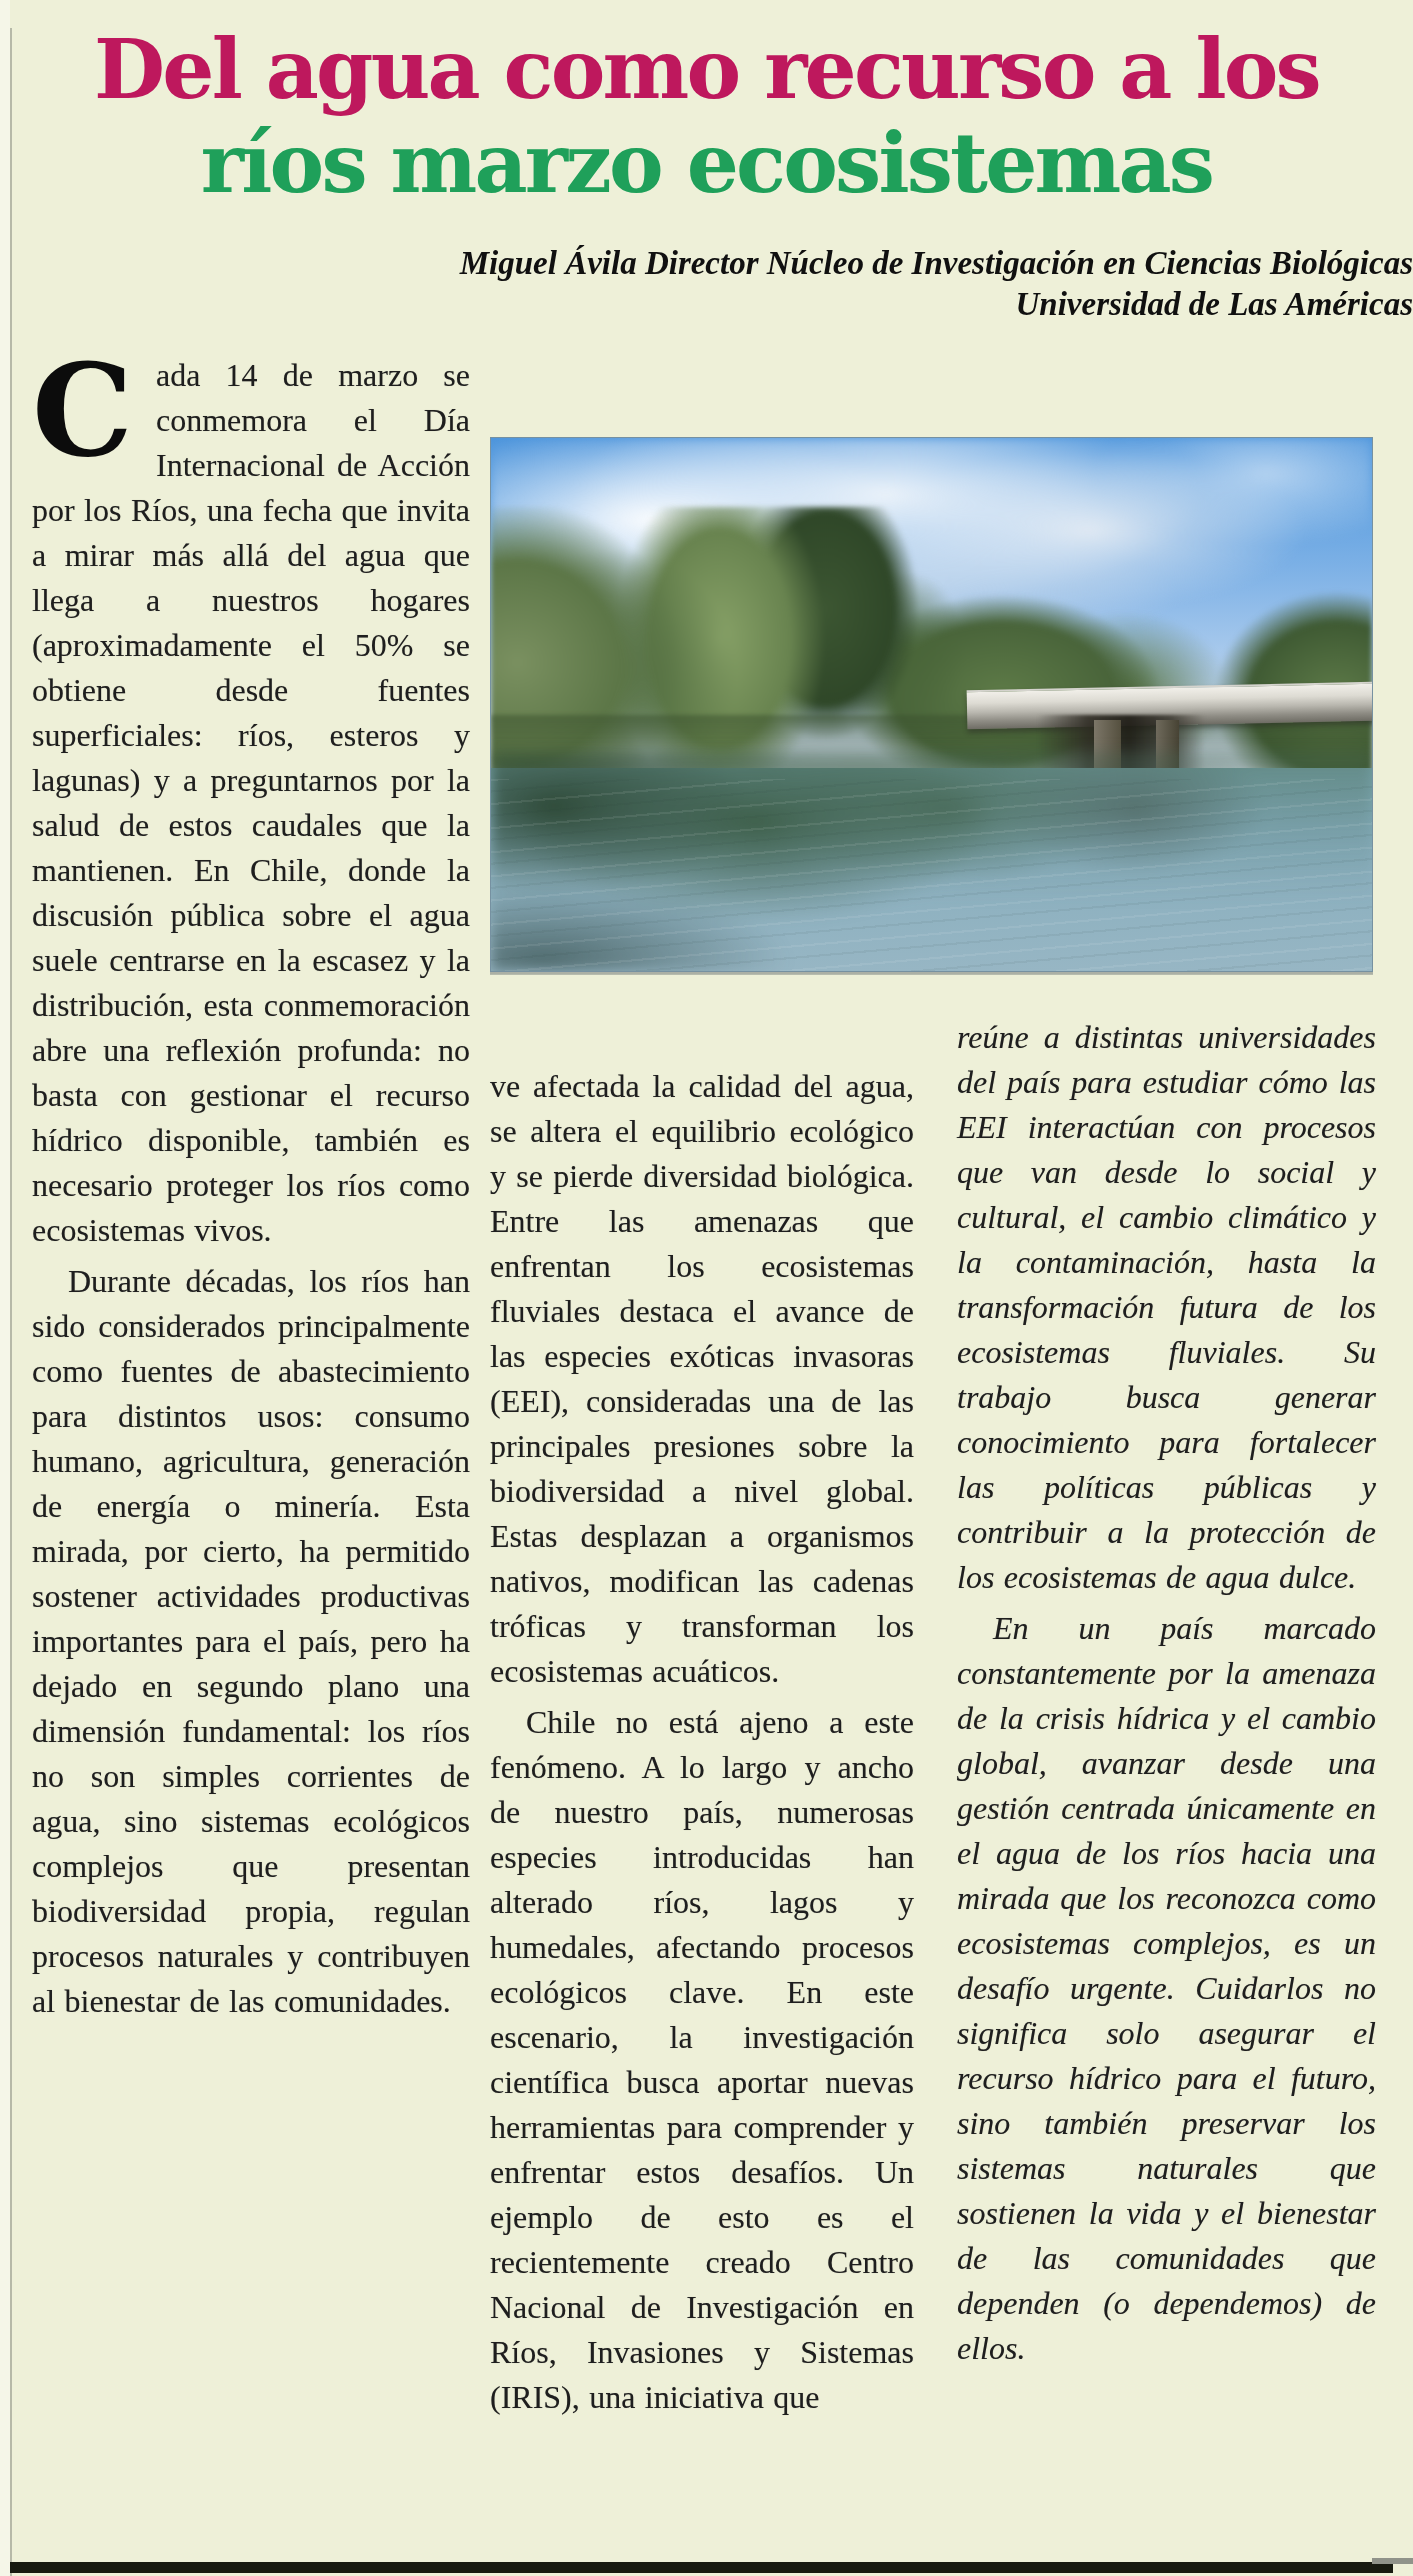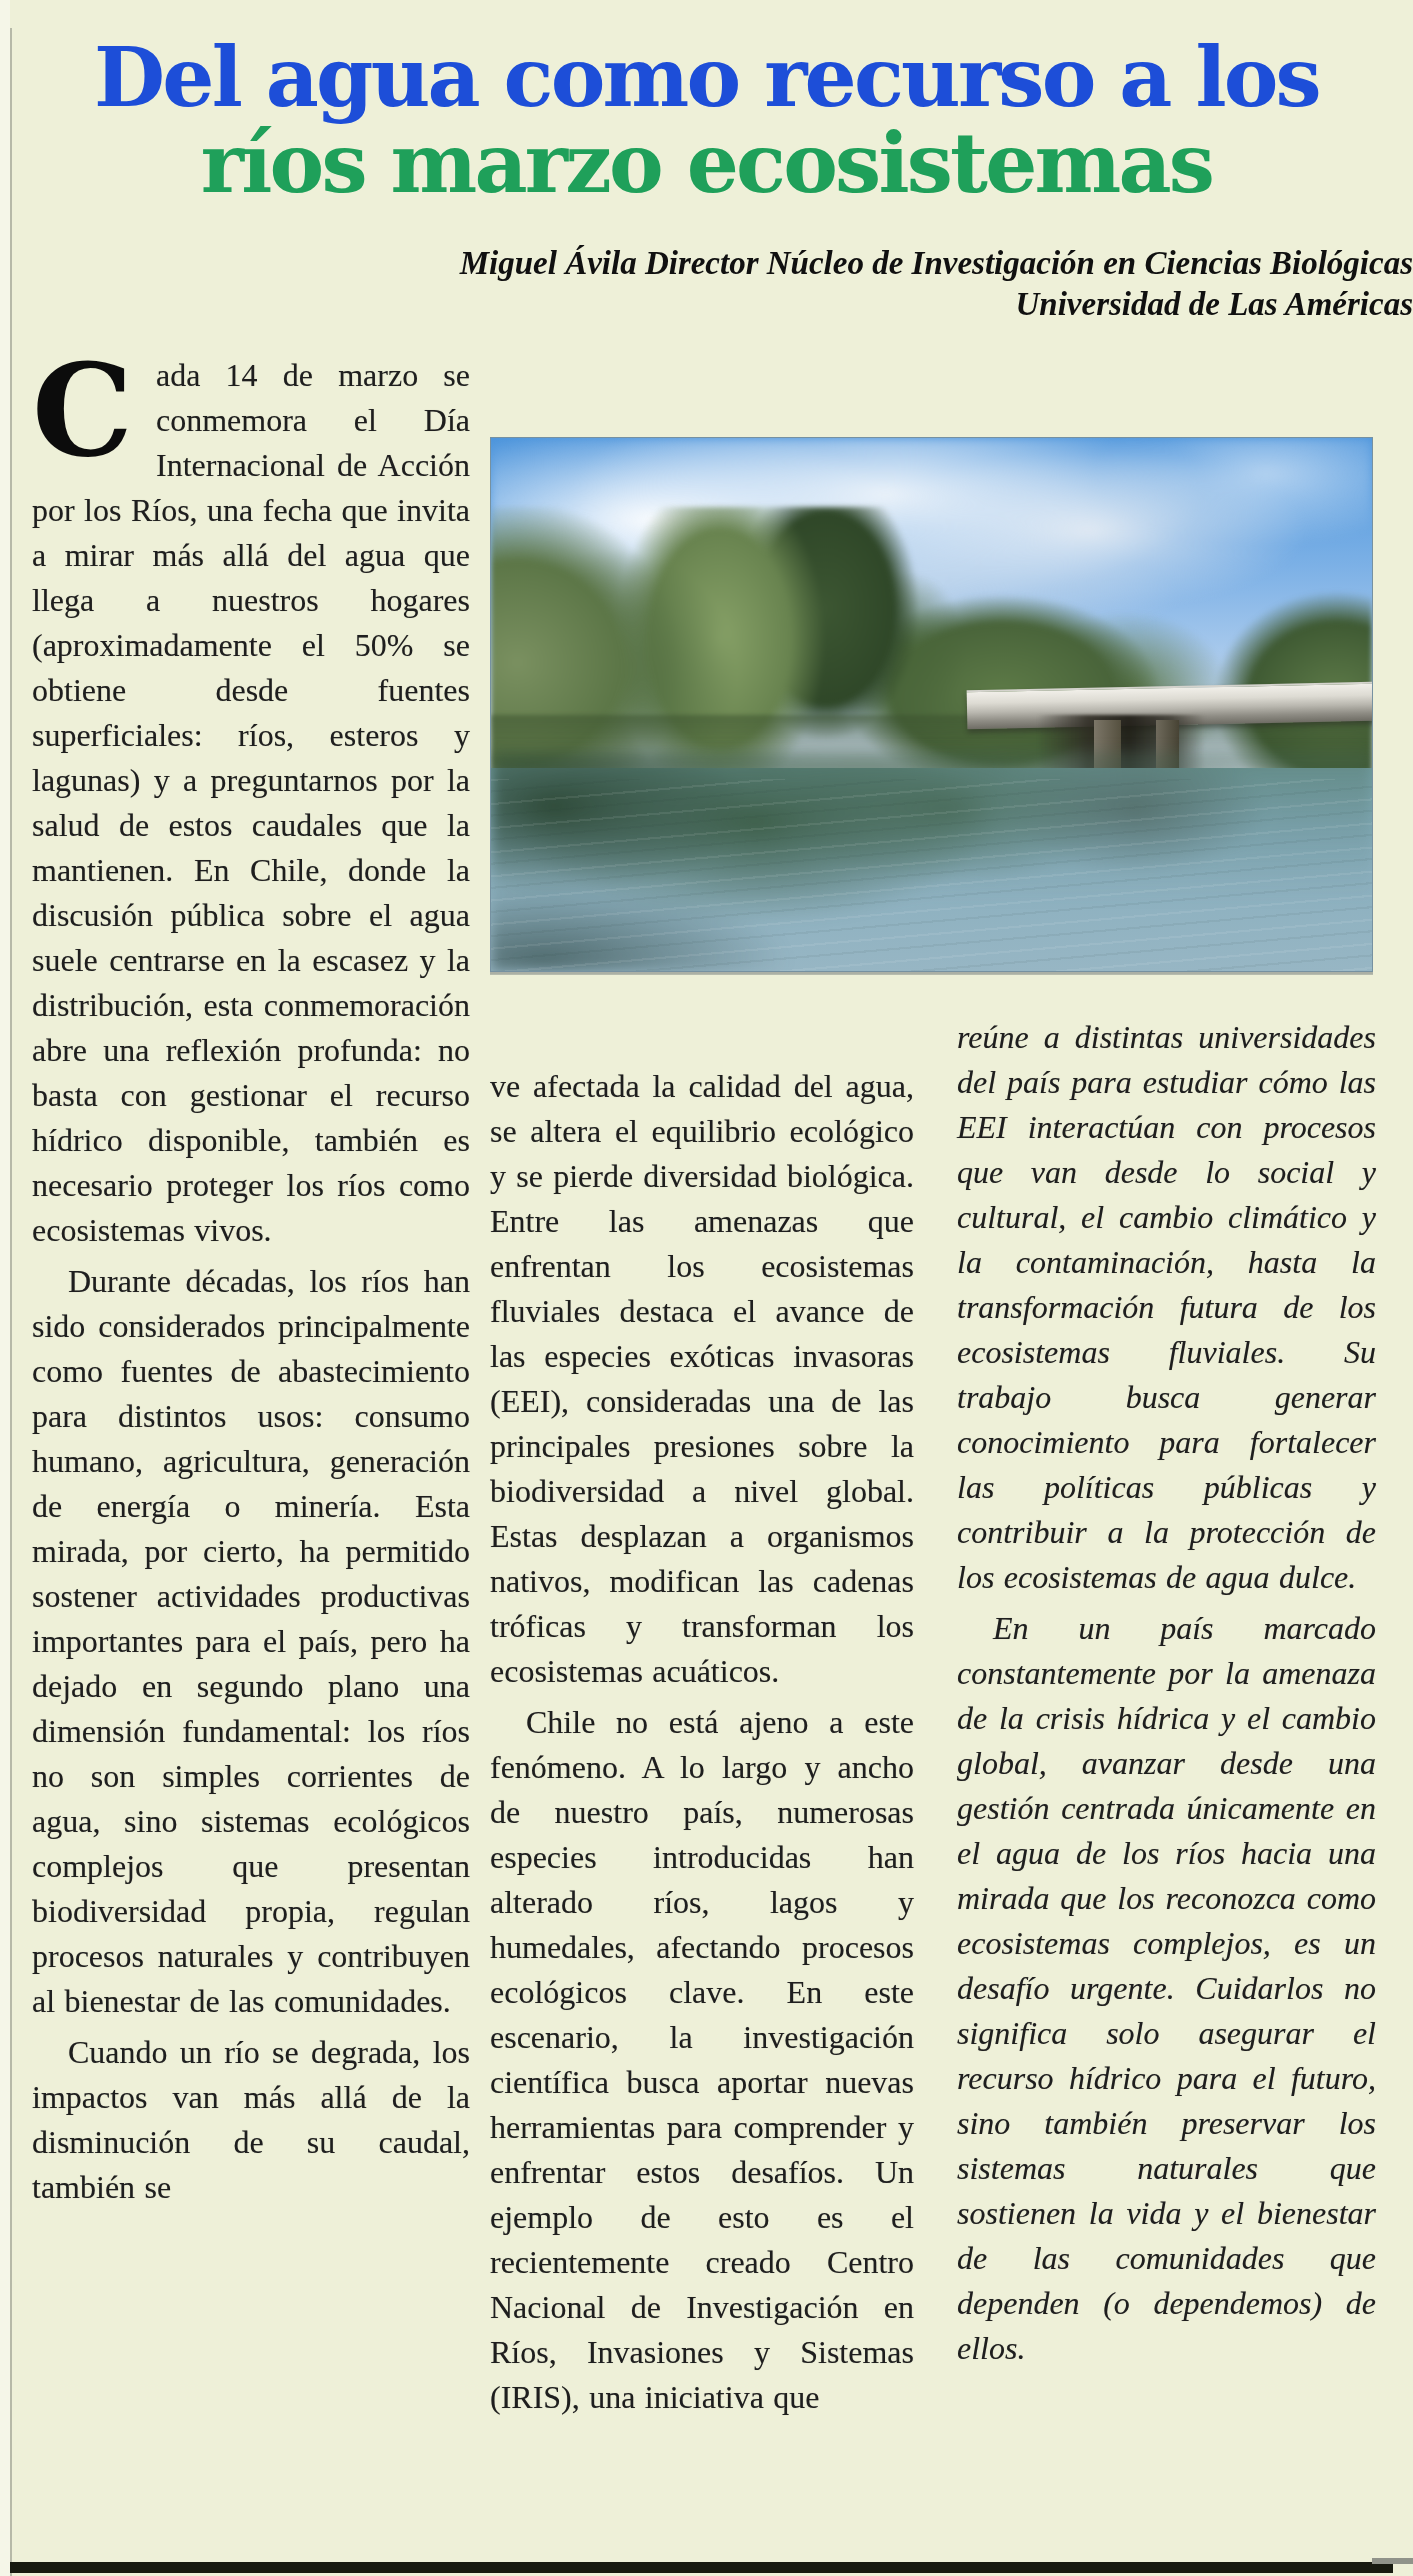--- a/index.html
+++ b/index.html
@@ -15,21 +15,21 @@
   .scan-strip { position:absolute; left:0; top:0; width:10px; height:100%; background:#f5f6e8; }
   .scan-line  { position:absolute; left:10px; top:28.4px; width:2.1px; height:2548px; background:#b6b9a8; }
 
   
   .title {
     position:absolute; left:0; right:0; text-align:center;
     font-family:"DejaVu Serif", serif; font-weight:bold;
     font-size:82px; line-height:90px; letter-spacing:-2.8px;
     white-space:nowrap;
   }
-  .title-1 { top:32px;  color:#1d4ed8; }
+  .title-1 { top:24px;  color:#be185d; }
   .title-2 { top:118px; color:#1fa05a; }
 
   .byline {
     position:absolute; left:0; right:0; text-align:right;
     font-family:"Liberation Serif", serif;
     font-weight:bold; font-style:italic;
     font-size:33px; line-height:40px; color:#101010;
     white-space:nowrap;
   }
   .byline-1 { top:243px; }
@@ -144,21 +144,20 @@
 
   <div class="title title-1">Del agua como recurso a los</div>
   <div class="title title-2">ríos marzo ecosistemas</div>
 
   <div class="byline byline-1">Miguel Ávila Director Núcleo de Investigación en Ciencias Biológicas</div>
   <div class="byline byline-2">Universidad de Las Américas</div>
 
   <div class="col col-1">
     <p><span class="dropcap">C</span><span>ada 14 de marzo se conmemora el Día Internacional de Acción por los Ríos, una fecha que invita a mirar más allá del agua que llega a nuestros hogares (aproximadamente el 50% se obtiene desde fuentes superficiales: ríos, esteros y lagunas) y a preguntarnos por la salud de estos caudales que la mantienen. En Chile, donde la discusión pública sobre el agua suele centrarse en la escasez y la distribución, esta conmemoración abre una reflexión profunda: no basta con gestionar el recurso hídrico disponible, también es necesario proteger los ríos como ecosistemas vivos.</span></p>
     <p class="indent">Durante décadas, los ríos han sido considerados principalmente como fuentes de abastecimiento para distintos usos: consumo humano, agricultura, generación de energía o minería. Esta mirada, por cierto, ha permitido sostener actividades productivas importantes para el país, pero ha dejado en segundo plano una dimensión fundamental: los ríos no son simples corrientes de agua, sino sistemas ecológicos complejos que presentan biodiversidad propia, regulan procesos naturales y contribuyen al bienestar de las comunidades.</p>
-    <p class="indent">Cuando un río se degrada, los impactos van más allá de la disminución de su caudal, también se</p>
   </div>
 
   <div class="photo">
     <div class="ph-sky"></div>
     <div class="ph-clouds"></div>
     <div class="ph-trees"></div>
     <div class="ph-treeline"></div>
     <div class="ph-bridge-deck"></div>
     <div class="ph-bridge-under"></div>
     <div class="ph-pillar-a"></div>

